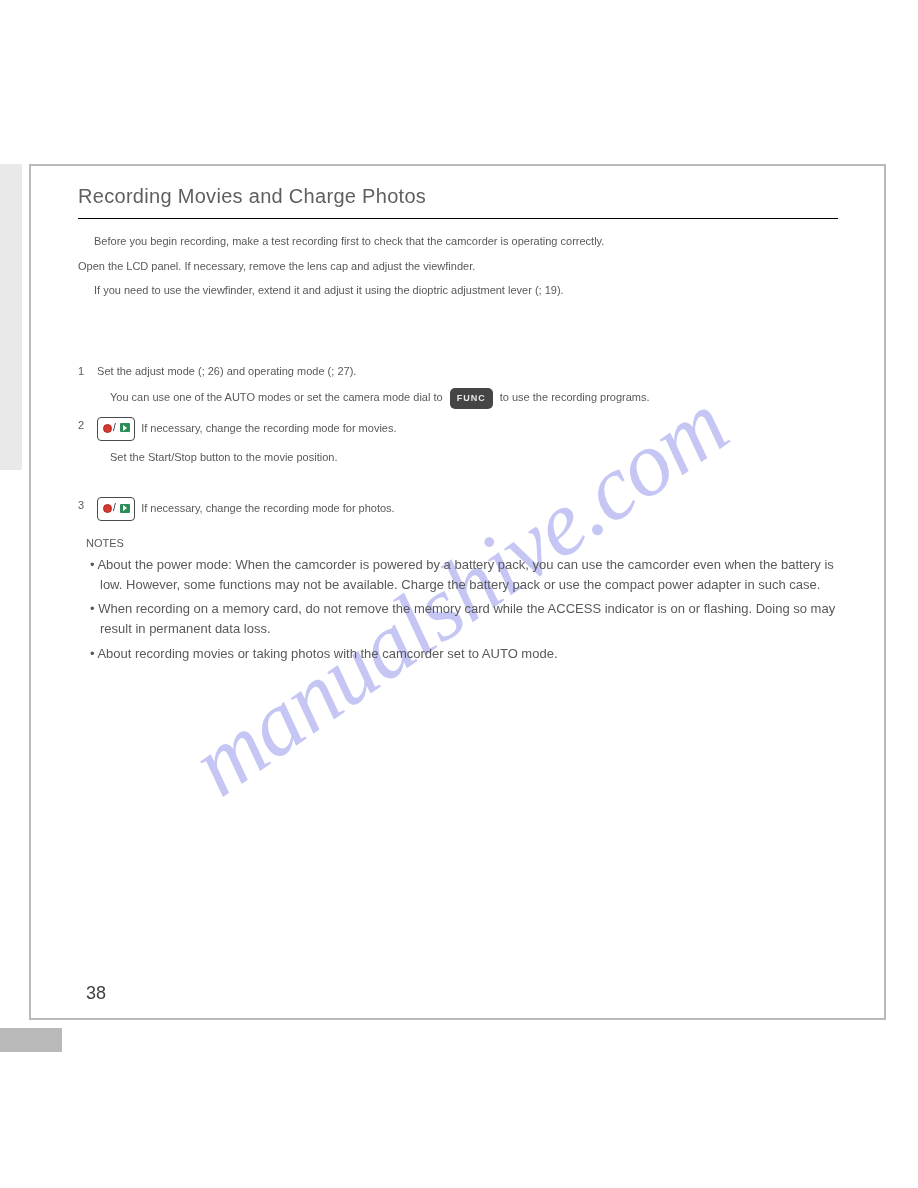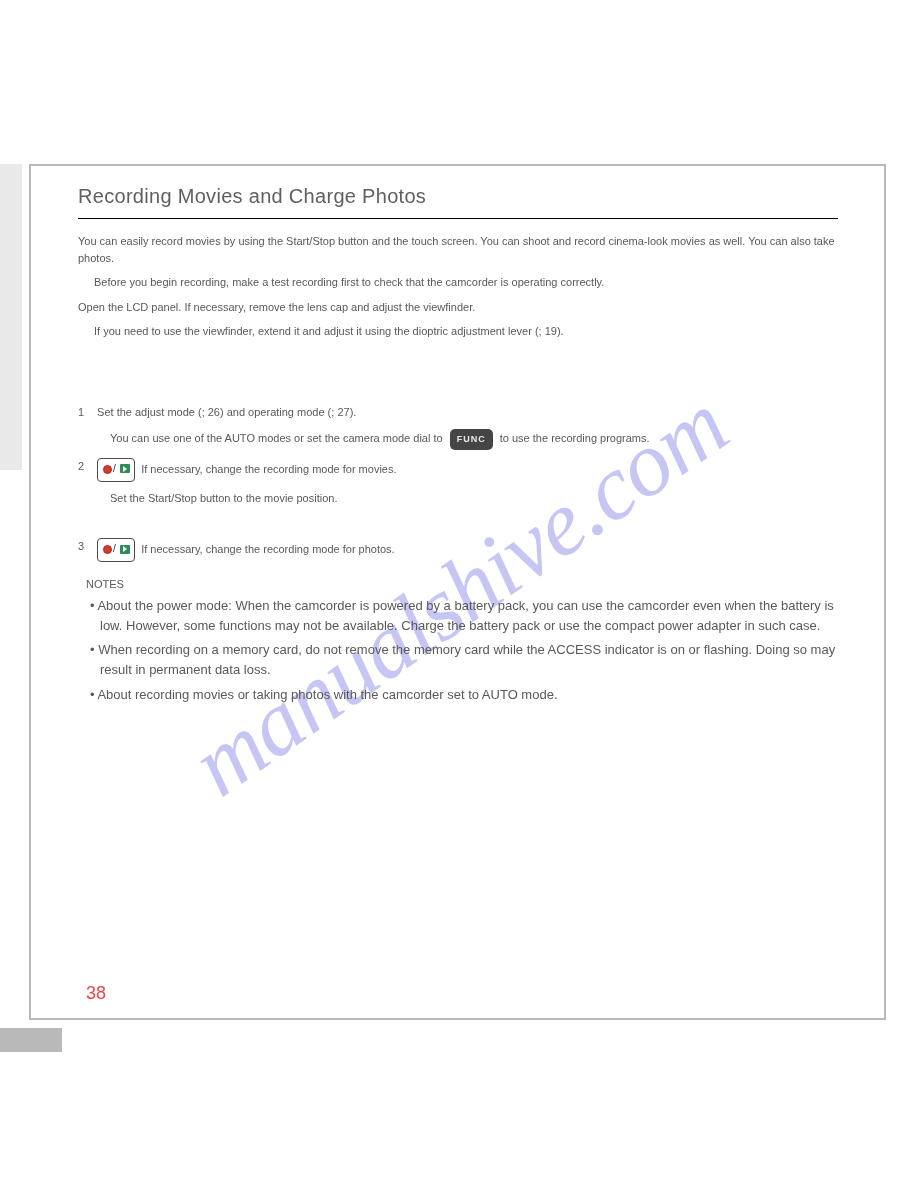--- a/index.html
+++ b/index.html
@@ -158,21 +158,21 @@
     padding: 6px 7px;
     border-radius: 5px;
     margin: 0 4px;
     line-height: 1;
   }
   .page-number {
     position: absolute;
     left: 55px;
     bottom: 14px;
     font-size: 18px;
-    color: #ef4444;
+    color: #404040;
     font-family: Arial, Helvetica, sans-serif;
   }
   .watermark {
     position: absolute;
     left: 50%;
     top: 50%;
     transform: translate(-50%, -50%) rotate(-35deg);
     font-size: 92px;
     font-style: italic;
     font-family: Georgia, 'Times New Roman', serif;
@@ -192,21 +192,20 @@
   <div class="page-box">
     <span class="page-number">38</span>
   </div>
 
   <div class="watermark">manualshive.com</div>
 
   <div class="content">
     <div class="section-title">Recording Movies and Charge Photos</div>
     <hr class="title-rule">
 
-    <div class="para">You can easily record movies by using the Start/Stop button and the touch screen. You can shoot and record cinema-look movies as well. You can also take photos.</div>
     <div class="para indent">Before you begin recording, make a test recording first to check that the camcorder is operating correctly.</div>
 
     <div class="para">Open the LCD panel. If necessary, remove the lens cap and adjust the viewfinder.</div>
     <div class="para indent">
       <span>If you need to use the viewfinder, extend it and adjust it using the dioptric adjustment lever (</span><span>; 19</span><span>).</span>
     </div>
 
     <div style="height:56px"></div>
 
     <div class="step">

